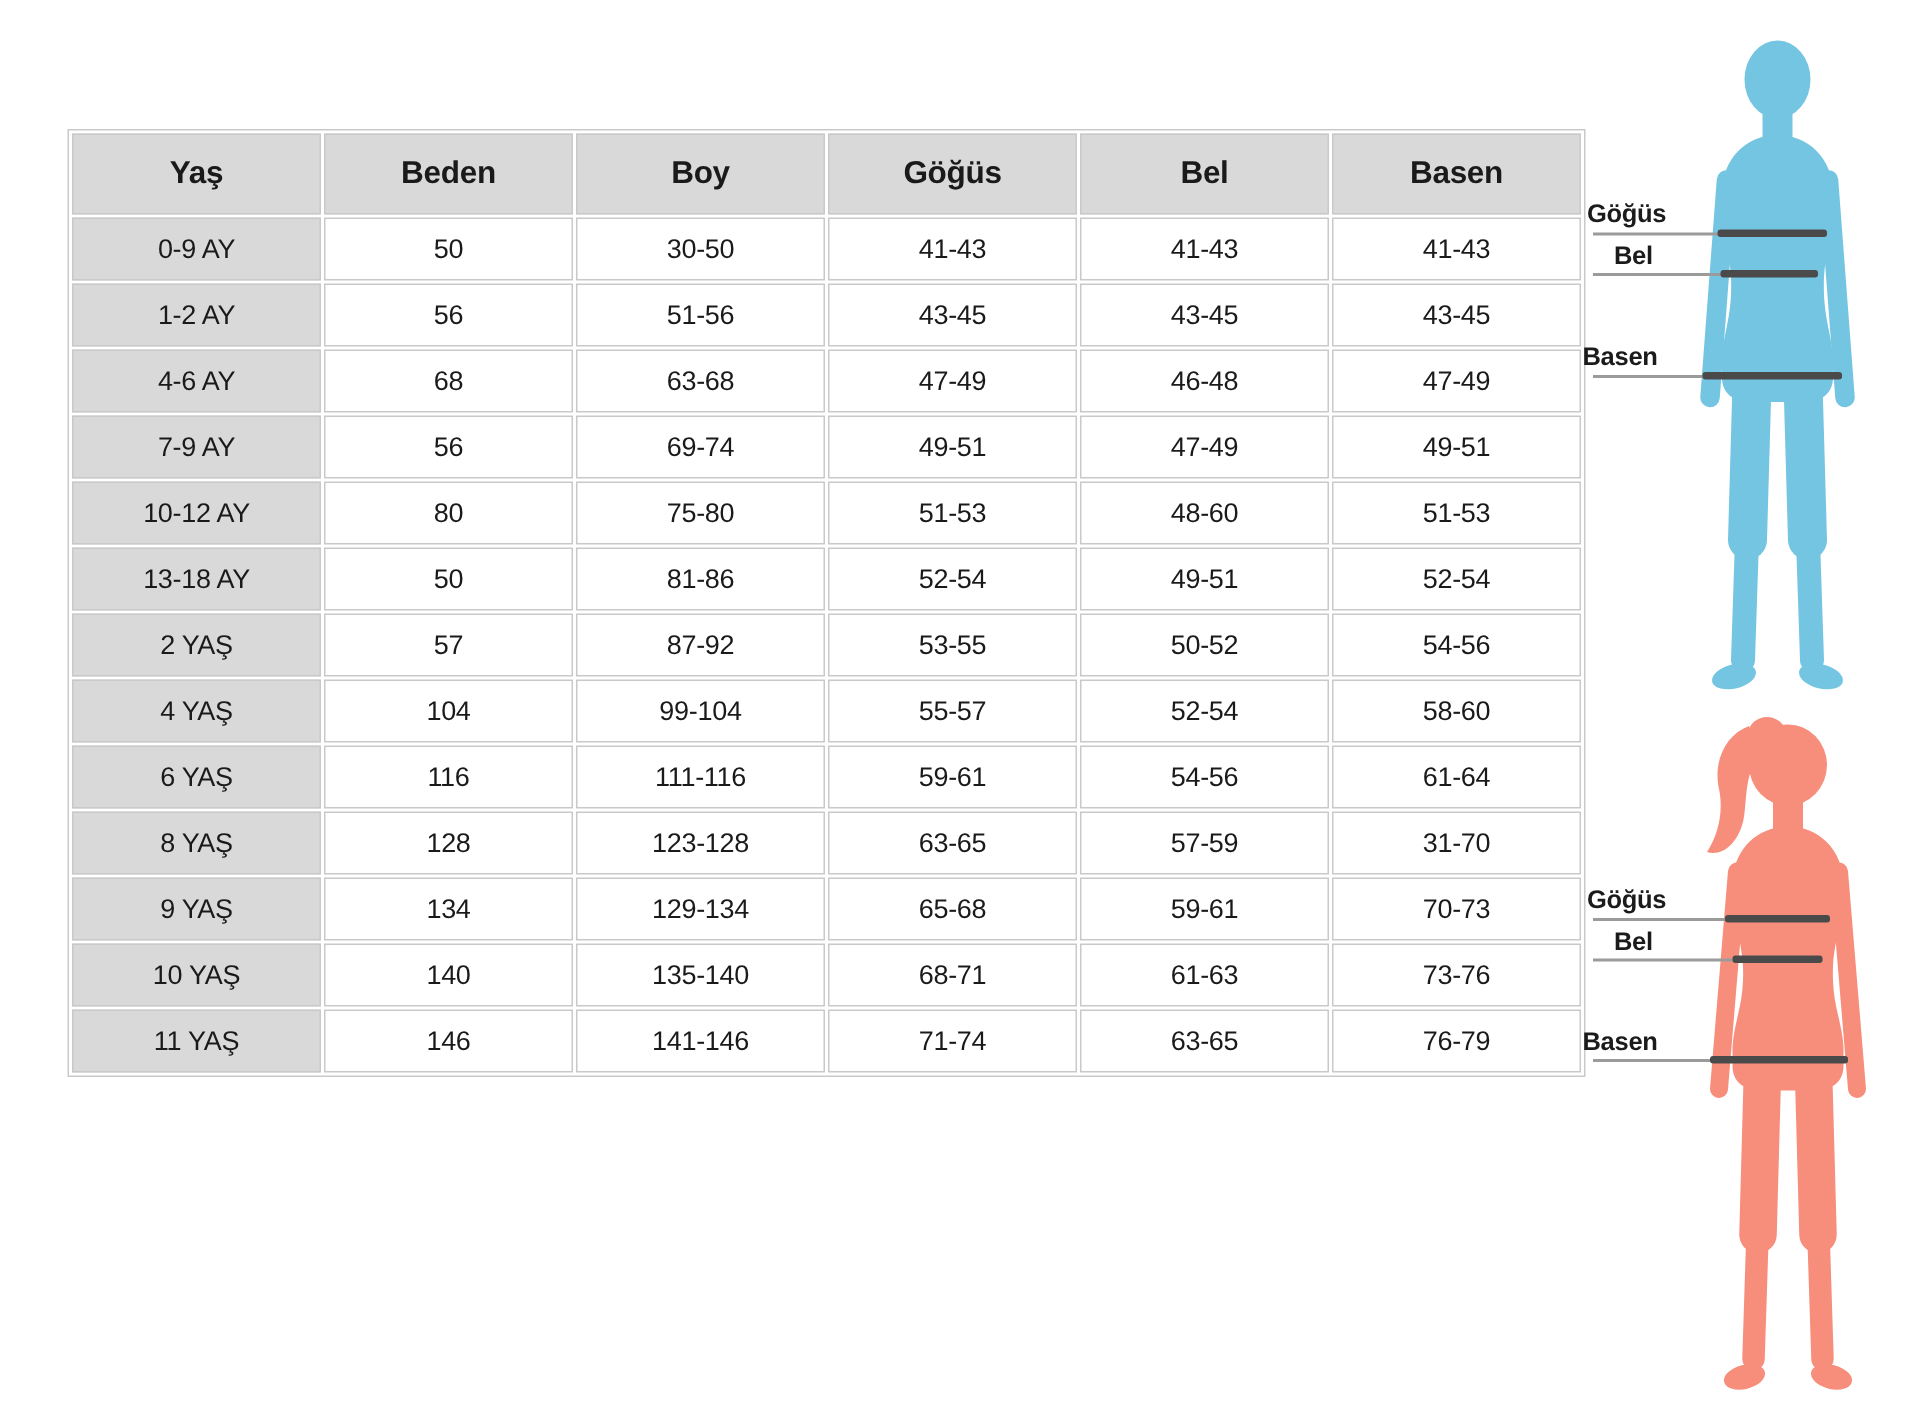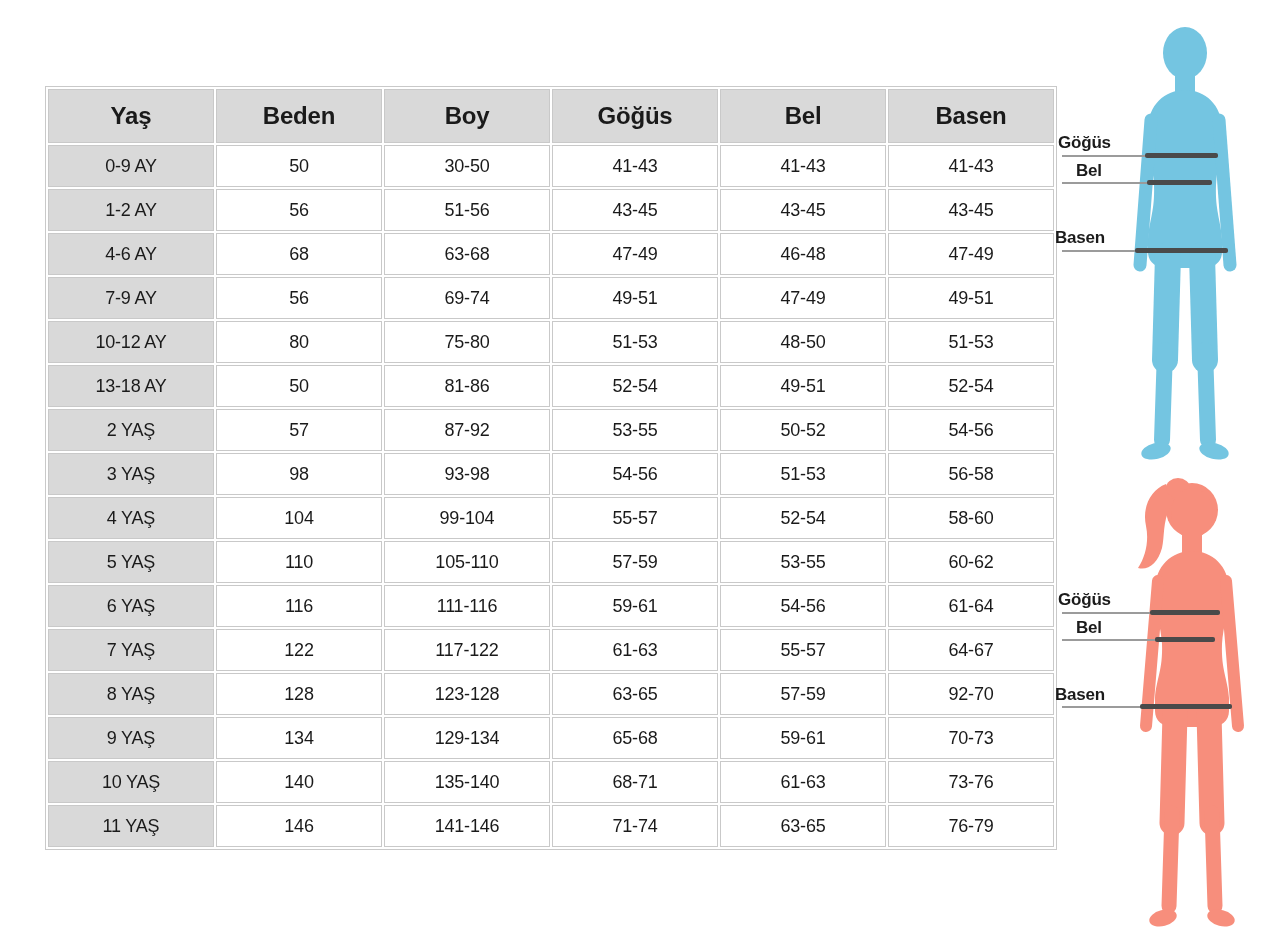--- a/index.html
+++ b/index.html
@@ -16,21 +16,21 @@
     background:#ffffff;
     border:1px solid var(--cell-border,#c4c4c4);
   }
   .size-table th,.size-table td{
     width:162px;text-align:center;vertical-align:middle;
     border:1px solid var(--cell-border,#c9c9c9);
     font-size:18px;letter-spacing:-0.2px;
   }
   .size-table thead th{
     background:var(--table-header-bg,#d9d9d9);
-    height:50px;font-size:24px;font-weight:bold;
+    height:50px;font-size:21px;font-weight:bold;
   }
   .size-table tbody td{height:38px;background:#ffffff;}
   .size-table tbody td.row-head{background:var(--table-header-bg,#d9d9d9);}
   
   .right-panel{position:absolute;left:1050px;top:0;width:230px;height:948px;}
   .fig{position:absolute;}
   .boy-fig{color:var(--boy,#74c5e1);}
   .girl-fig{color:var(--girl,#f78e7c);}
   .measure-label{
     position:absolute;font-weight:bold;font-size:17px;
@@ -84,86 +84,62 @@
         <td>69-74</td>
         <td>49-51</td>
         <td>47-49</td>
         <td>49-51</td>
       </tr>
       <tr>
         <td class="row-head">10-12 AY</td>
         <td>80</td>
         <td>75-80</td>
         <td>51-53</td>
-        <td>48-50</td>
+        <td>48-60</td>
         <td>51-53</td>
       </tr>
       <tr>
         <td class="row-head">13-18 AY</td>
         <td>50</td>
         <td>81-86</td>
         <td>52-54</td>
         <td>49-51</td>
         <td>52-54</td>
       </tr>
       <tr>
         <td class="row-head">2 YAŞ</td>
         <td>57</td>
         <td>87-92</td>
         <td>53-55</td>
         <td>50-52</td>
         <td>54-56</td>
       </tr>
       <tr>
-        <td class="row-head">3 YAŞ</td>
-        <td>98</td>
-        <td>93-98</td>
-        <td>54-56</td>
-        <td>51-53</td>
-        <td>56-58</td>
-      </tr>
-      <tr>
         <td class="row-head">4 YAŞ</td>
         <td>104</td>
         <td>99-104</td>
         <td>55-57</td>
         <td>52-54</td>
         <td>58-60</td>
       </tr>
       <tr>
-        <td class="row-head">5 YAŞ</td>
-        <td>110</td>
-        <td>105-110</td>
-        <td>57-59</td>
-        <td>53-55</td>
-        <td>60-62</td>
-      </tr>
-      <tr>
         <td class="row-head">6 YAŞ</td>
         <td>116</td>
         <td>111-116</td>
         <td>59-61</td>
         <td>54-56</td>
         <td>61-64</td>
       </tr>
       <tr>
-        <td class="row-head">7 YAŞ</td>
-        <td>122</td>
-        <td>117-122</td>
-        <td>61-63</td>
-        <td>55-57</td>
-        <td>64-67</td>
-      </tr>
-      <tr>
         <td class="row-head">8 YAŞ</td>
         <td>128</td>
         <td>123-128</td>
         <td>63-65</td>
         <td>57-59</td>
-        <td>92-70</td>
+        <td>31-70</td>
       </tr>
       <tr>
         <td class="row-head">9 YAŞ</td>
         <td>134</td>
         <td>129-134</td>
         <td>65-68</td>
         <td>59-61</td>
         <td>70-73</td>
       </tr>
       <tr>

